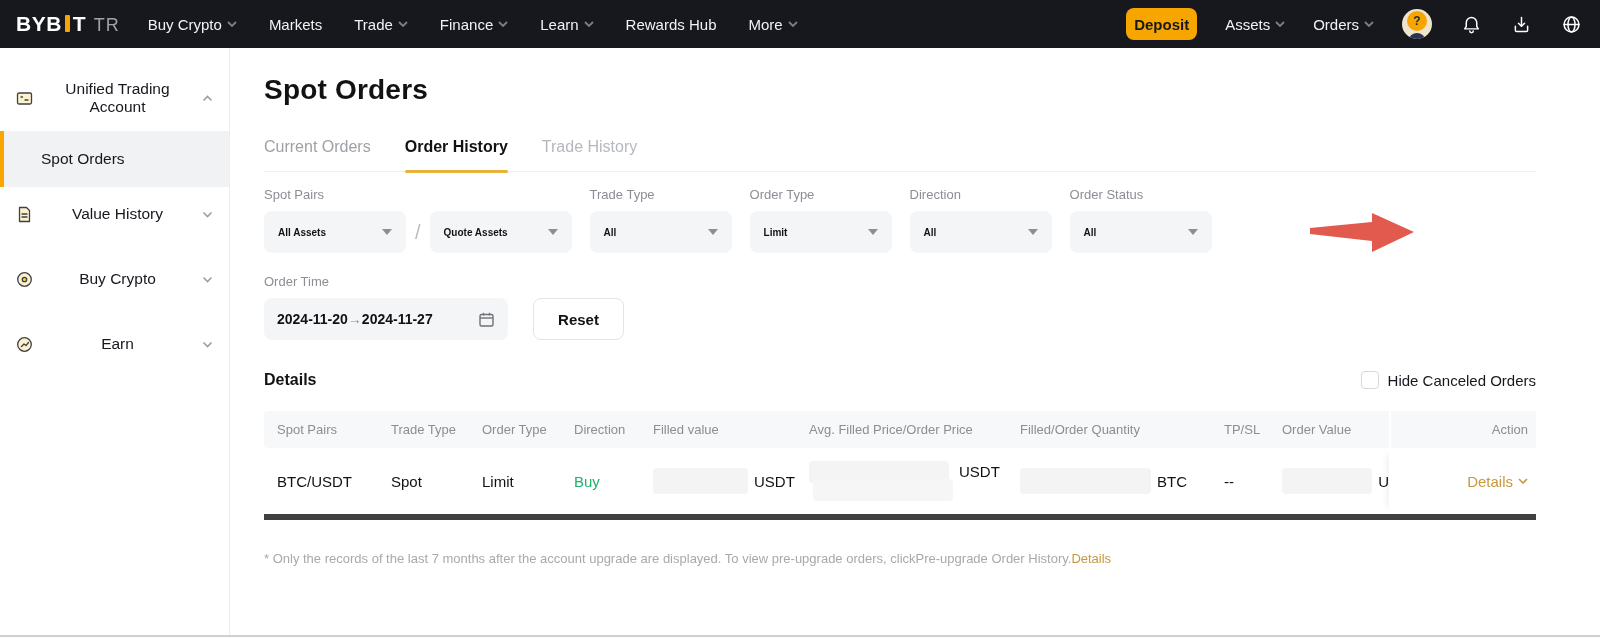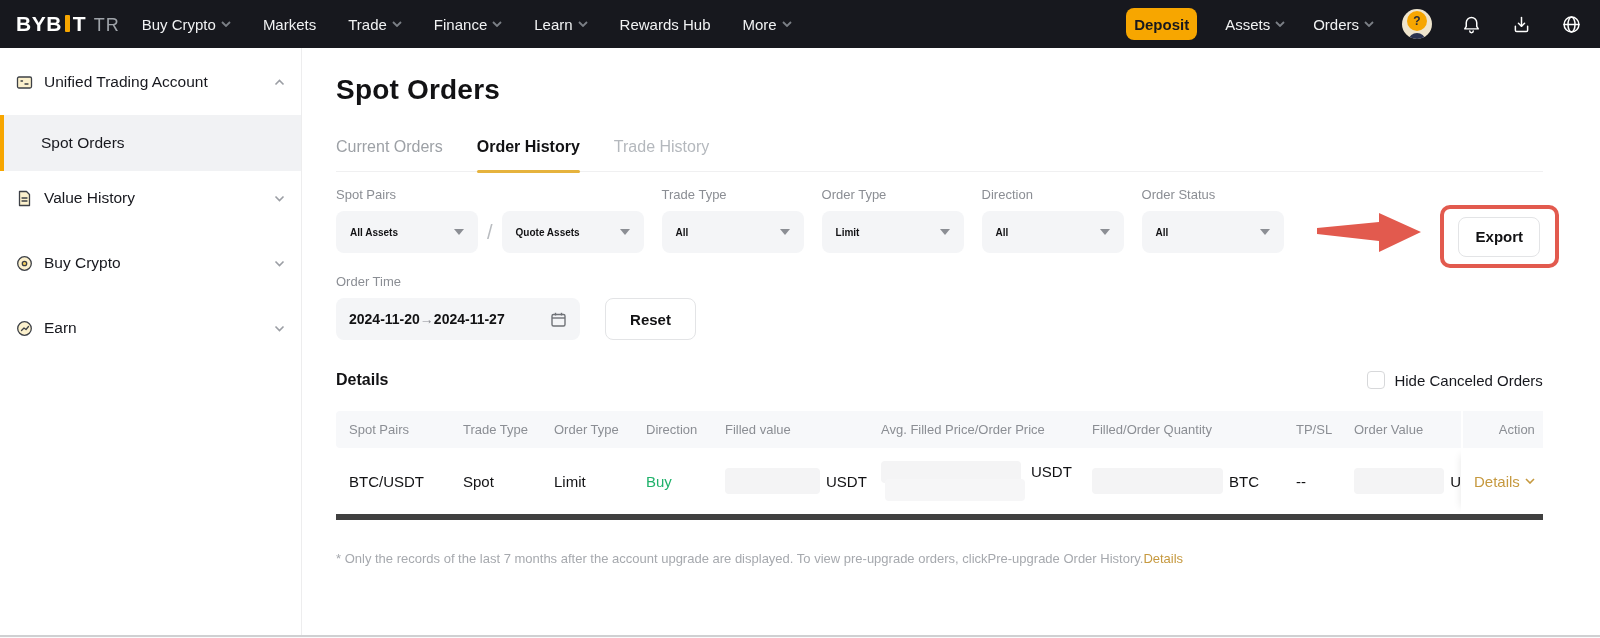--- a/index.html
+++ b/index.html
@@ -2,21 +2,21 @@
 <html><head>
 <meta charset="utf-8">
 <style>
   * { margin:0; padding:0; box-sizing:border-box; }
   html,body { width:1600px; height:638px; overflow:hidden; background:#fff;
     font-family:"Liberation Sans", sans-serif; color:#121214; }
 
   
   .topnav { height:48px; background:#17181e; display:flex; align-items:center;
     padding:0 18px 0 16px; }
-  .logo { display:flex; align-items:baseline; gap:2px; margin-right:22px; cursor:pointer; }
+  .logo { display:flex; align-items:baseline; gap:2px; margin-right:28px; cursor:pointer; }
   .logo .l-main { color:#fff; font-weight:800; font-size:21px; letter-spacing:.5px; }
   .logo .l-bar { display:inline-block; width:5px; height:17px; background:#f7a600;
     border-radius:1px; margin:0 1px; transform:translateY(1px); }
   .logo .l-tail { color:#fff; font-weight:800; font-size:21px; }
   .logo .l-region { color:#9fa3a9; font-weight:500; font-size:18px; margin-left:6px; letter-spacing:1px; }
   .nav-items { display:flex; align-items:center; gap:32px; }
   .nav-item { display:flex; align-items:center; gap:5px; color:#f1f2f3; font-size:15px;
     font-weight:500; cursor:pointer; white-space:nowrap; }
   .nav-chevron { width:10px; height:6px; }
   .nav-chevron polyline { fill:none; stroke:#7b7f86; stroke-width:1.8; }
@@ -31,21 +31,21 @@
     align-items:center; justify-content:center; }
   .avatar .body { position:absolute; bottom:-8px; left:7px; width:16px; height:14px;
     border-radius:50%; background:#2b3350; }
   .icon-btn { width:22px; height:22px; display:flex; align-items:center; justify-content:center; cursor:pointer; }
   .icon-btn svg { width:21px; height:21px; }
   .icon-btn path, .icon-btn circle, .icon-btn ellipse, .icon-btn line
     { fill:none; stroke:#fff; stroke-width:1.7; stroke-linecap:round; stroke-linejoin:round; }
 
   
   .page { display:flex; height:587px; }
-  .sidebar { width:302px; border-right:1px solid #ededee; padding-top:24px; flex-shrink:0; }
+  .sidebar { width:230px; border-right:1px solid #ededee; padding-top:40px; flex-shrink:0;text-align:center; }
   .side-row { display:flex; align-items:center; gap:11px; height:20px; margin:0 16px;
     cursor:pointer; }
   .side-row .s-label { font-size:15.5px; color:#17181e; flex:1; }
   .side-icon { width:17px; height:17px; flex-shrink:0; }
   .side-icon path, .side-icon rect, .side-icon circle, .side-icon line
     { stroke:#3d4046; stroke-width:1.3; fill:#fcf1cd; stroke-linejoin:round; stroke-linecap:round; }
   .side-chev { width:11px; height:7px; }
   .side-chev polyline { fill:none; stroke:#9b9ea4; stroke-width:1.6; }
   .active-item { margin-top:23px; height:56px; background:#f1f2f4; border-left:4px solid #f7a600;
     display:flex; align-items:center; padding-left:37px; cursor:pointer; }
@@ -323,23 +323,20 @@
         <div class="select">
           <span>All</span>
           <span class="caret"></span>
         </div>
       </div>
     </div>
 
     <svg class="arrow-annot" viewBox="0 0 104 46">
       <polygon points="0,18 62,12 62,3 104,22 62,42 62,31 0,24" fill="#e25a4e"></polygon>
     </svg>
-    <div class="export-wrap">
-      <button class="export-btn">Export</button>
-    </div>
 
     <div class="time-row-label">Order Time</div>
     <div class="time-row">
       <div class="date-box">
         <span class="d">2024-11-20</span>
         <span class="d-arrow">→</span>
         <span class="d">2024-11-27</span>
         <svg class="cal-icon" viewBox="0 0 17 17">
           <rect x="2" y="3.5" width="13" height="11.5" rx="1.5"></rect>
             <line x1="2" y1="7" x2="15" y2="7"></line>

